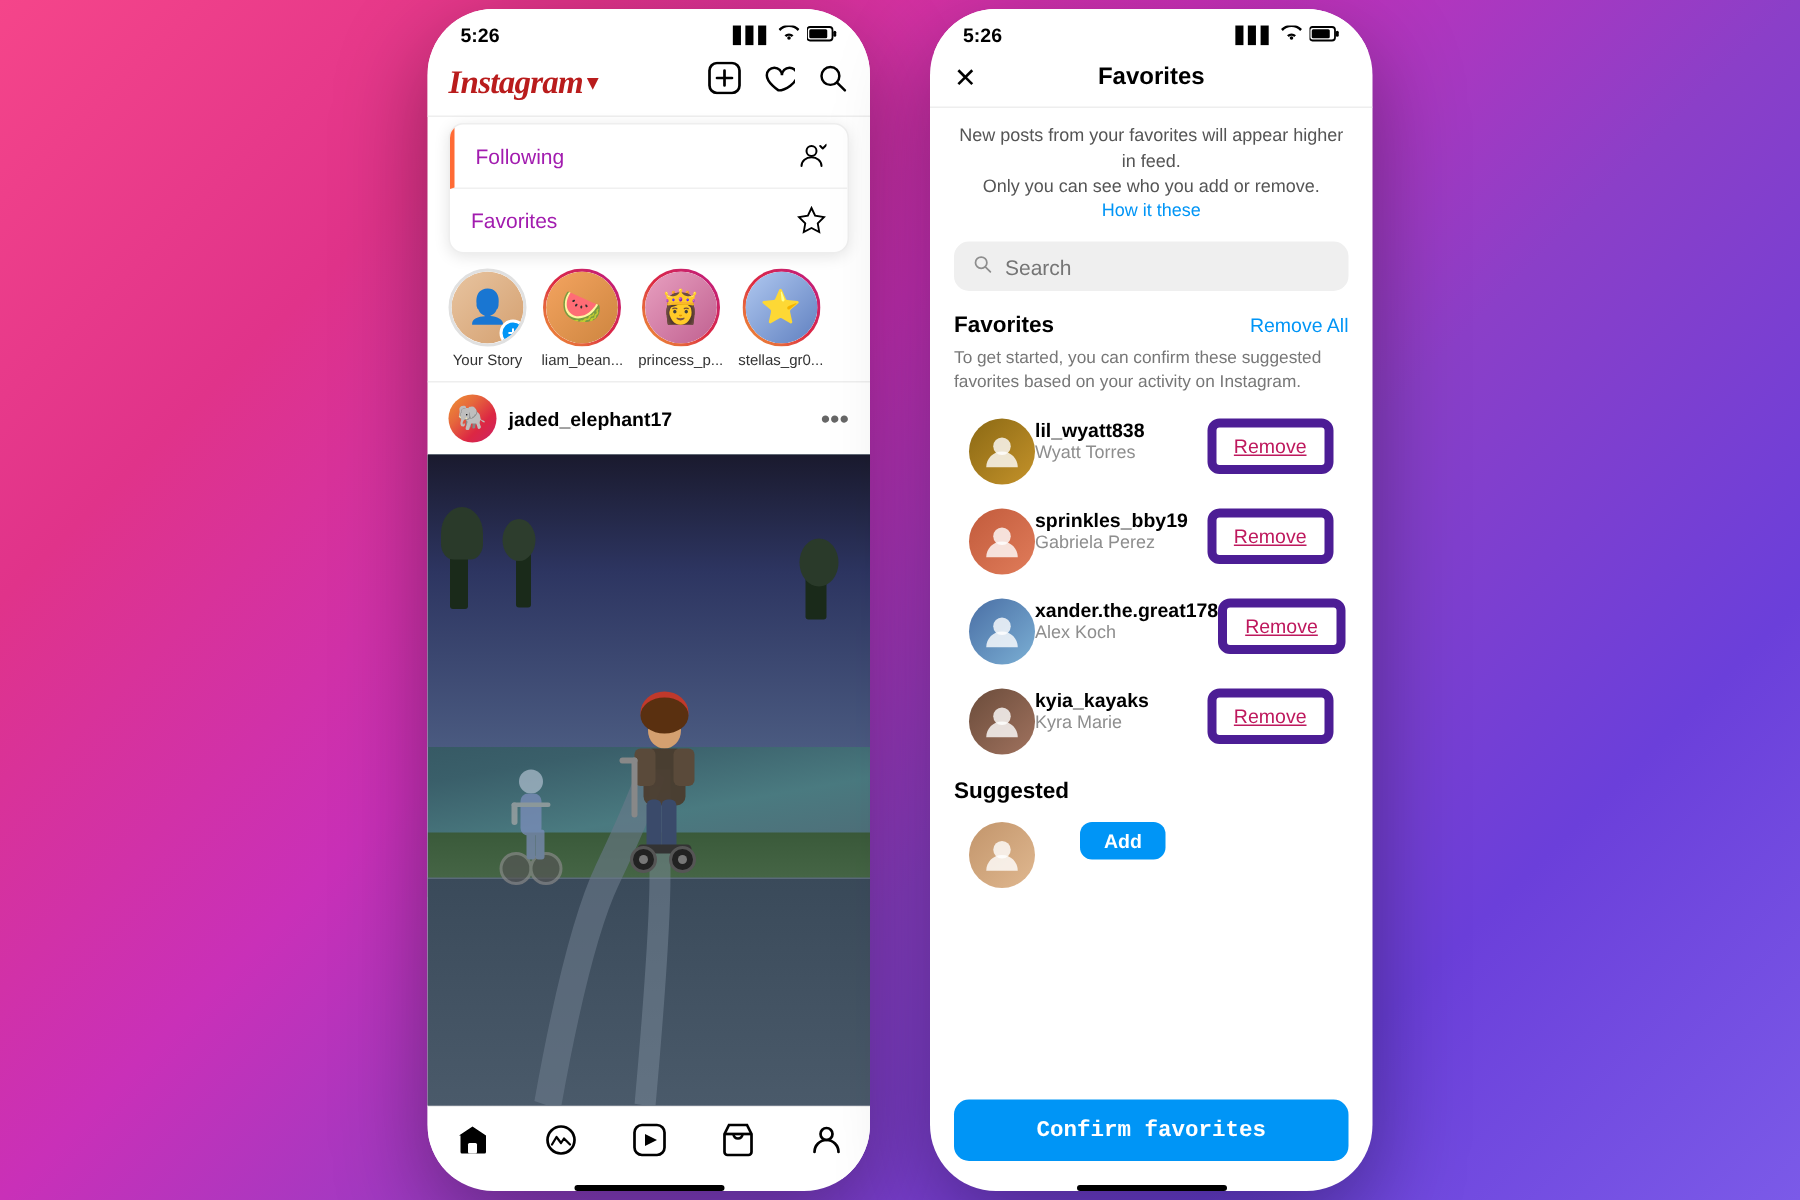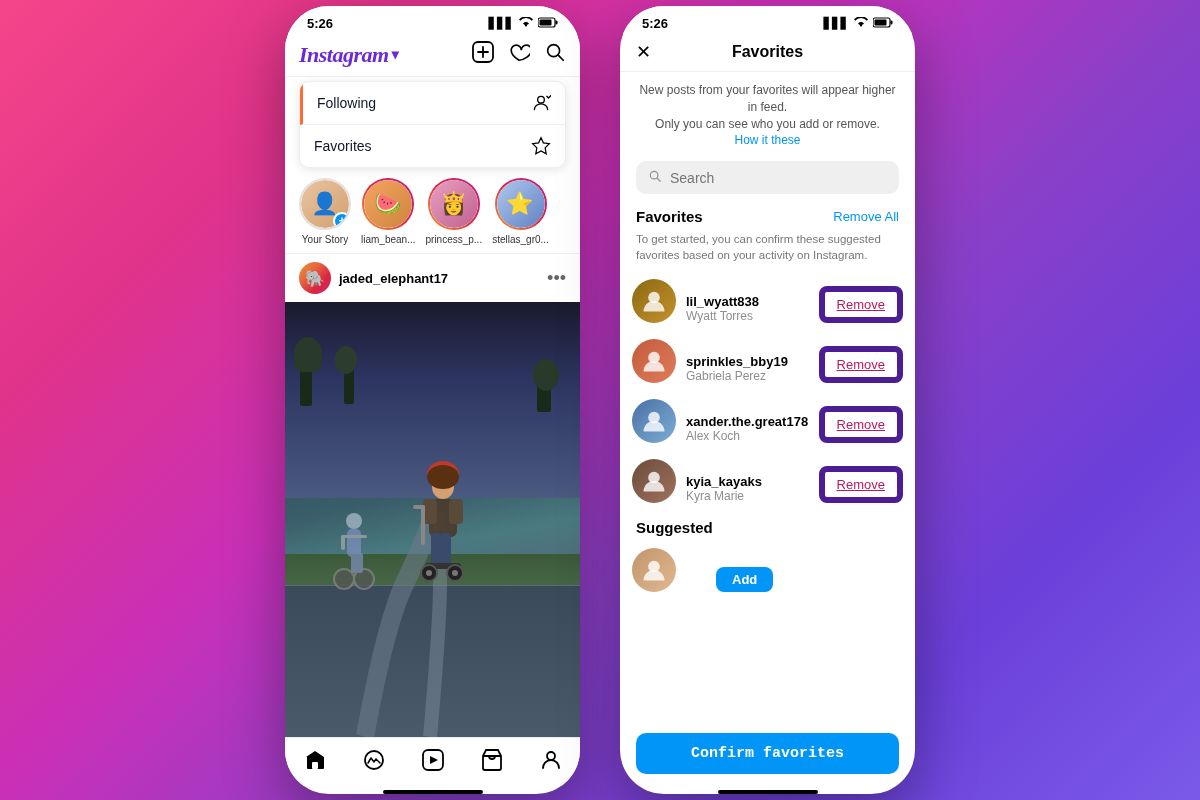--- a/index.html
+++ b/index.html
@@ -59,21 +59,21 @@
       justify-content: space-between;
       padding: 6px 14px 8px;
       background: #fff;
       border-bottom: 1px solid #eee;
       flex-shrink: 0;
     }
     .instagram-logo {
       font-family: 'Billabong', cursive;
       font-size: 22px;
       font-weight: 600;
-      color: #6d28d9;
+      color: #b91c1c;
       display: flex;
       align-items: center;
       gap: 3px;
     }
     .header-icons {
       display: flex;
       gap: 14px;
       align-items: center;
     }
     .header-icons .ico {
@@ -91,21 +91,21 @@
       box-shadow: 0 2px 10px rgba(0,0,0,0.1);
       flex-shrink: 0;
     }
     .dropdown-item {
       display: flex;
       align-items: center;
       justify-content: space-between;
       padding: 11px 14px;
       font-size: 14px;
       font-weight: 500;
-      color: #0f172a;
+      color: #a21caf;
       border-bottom: 1px solid #f0f0f0;
       cursor: pointer;
     }
     .dropdown-item:last-child { border-bottom: none; }
     .dropdown-item.active {
       border-left: 3px solid #ff6b35;
     }
 
     
     .stories-row {
@@ -325,23 +325,23 @@
 
     .user-list {
       flex: 1;
       overflow-y: auto;
       overflow-x: hidden;
     }
     .user-list::-webkit-scrollbar { display: none; }
 
     .user-item {
       display: flex;
-      align-items: flex-end;
-      padding: 8px 12px;
-      gap: 10px;
+      align-items: flex-start;
+      padding: 8px 26px;
+      gap: 0;
     }
     .user-avatar {
       width: 44px;
       height: 44px;
       border-radius: 50%;
       overflow: hidden;
       flex-shrink: 0;
       display: flex;
       align-items: center;
       justify-content: center;

